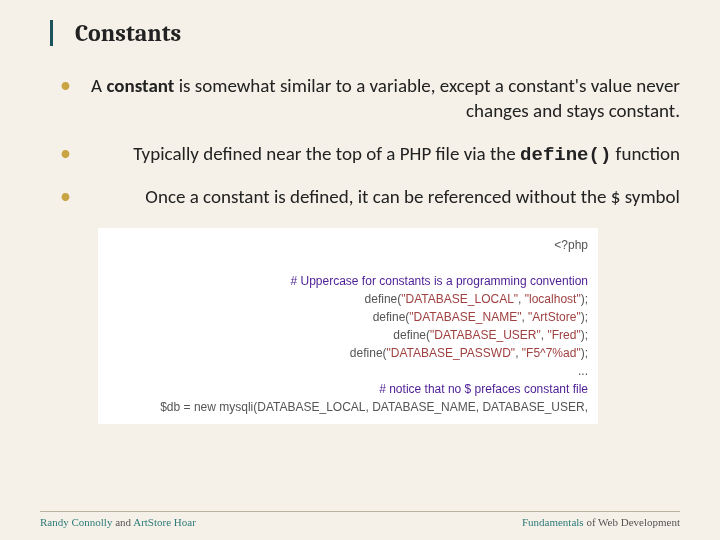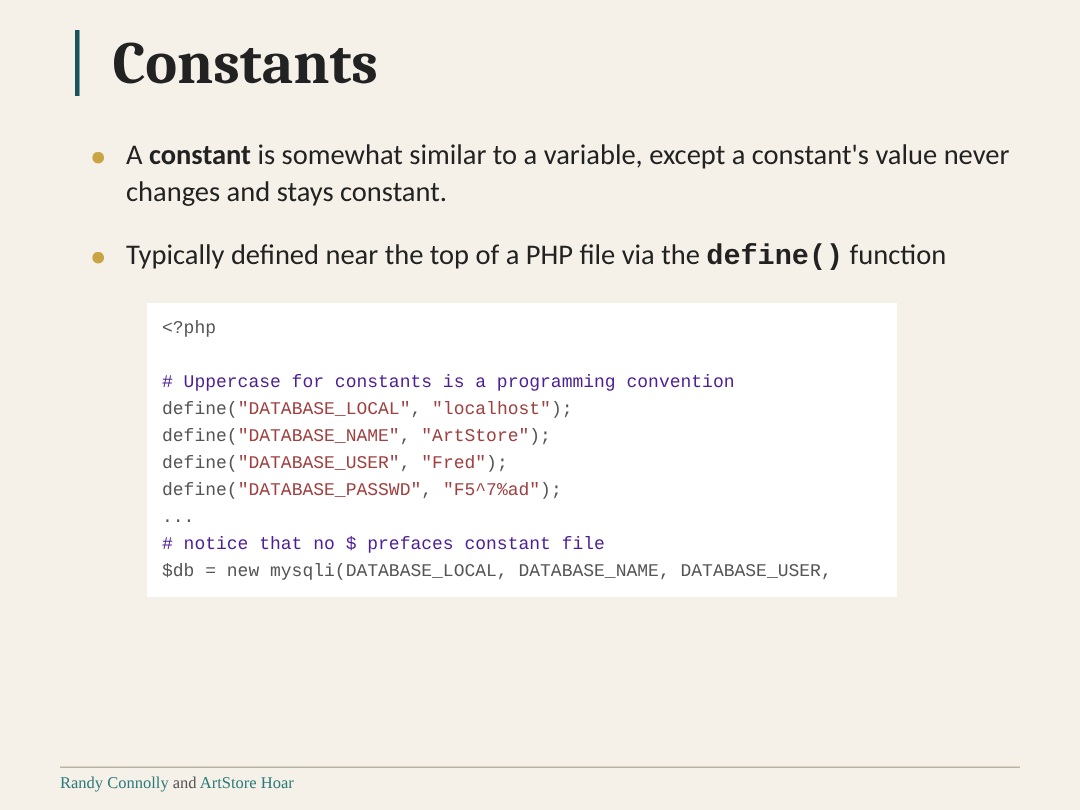--- a/index.html
+++ b/index.html
@@ -19,28 +19,29 @@
     box-sizing: border-box;
     padding: 20px 40px 0 40px;
   }
   .title-wrap {
     border-left: 3px solid #1a535c;
     padding-left: 22px;
     margin-left: 10px;
   }
   .title {
     font-family: "Cambria", Georgia, serif;
-    font-size: 40px;
+    font-size: 24px;
     color: #222;
     margin: 0;
     line-height: 1.1;
   }
   .content {
     margin-top: 28px;
     padding-left: 14px;
+    text-align: right;
   }
   ul.bullets {
     list-style: none;
     margin: 0;
     padding: 0;
   }
   ul.bullets > li {
     position: relative;
     padding-left: 30px;
     font-size: 19px;
@@ -55,21 +56,21 @@
     top: -2px;
     color: #c8a445;
     font-size: 22px;
   }
   .b { font-weight: bold; }
   .mono { font-family: "Consolas", "Courier New", monospace; }
   .code-block {
     background: #ffffff;
     margin: 0 0 0 44px;
     padding: 8px 10px;
-    font-family: Liberation Mono, monospace;
+    font-family: Liberation Sans, sans-serif;
     font-size: 12px;
     line-height: 1.5;
     color: #555;
     width: 480px;
   }
   .code-block .comment { color: #4c1d95; }
   .code-block .q { color: #a04040; }
   .footer {
     position: absolute;
     bottom: 12px;
@@ -95,35 +96,39 @@
   </div>
 
   <div class="content">
     <ul class="bullets">
       <li>
         <span>A </span><span class="b">constant</span><span> is somewhat similar to a variable, except a constant's value never changes and stays constant.</span>
       </li>
       <li>
         <span>Typically defined near the top of a PHP file via the </span><span class="mono b">define()</span><span> function</span>
       </li>
+      <li>Once a constant is defined, it can be referenced without the $ symbol</li>
     </ul>
 
     <div class="code-block">
       <div>&lt;?php</div>
       <div>&nbsp;</div>
       <div class="comment"># Uppercase for constants is a programming convention</div>
       <div><span>define(</span><span class="q">"DATABASE_LOCAL"</span><span>, </span><span class="q">"localhost"</span><span>);</span></div>
       <div><span>define(</span><span class="q">"DATABASE_NAME"</span><span>, </span><span class="q">"ArtStore"</span><span>);</span></div>
       <div><span>define(</span><span class="q">"DATABASE_USER"</span><span>, </span><span class="q">"Fred"</span><span>);</span></div>
       <div><span>define(</span><span class="q">"DATABASE_PASSWD"</span><span>, </span><span class="q">"F5^7%ad"</span><span>);</span></div>
       <div>...</div>
       <div class="comment"># notice that no $ prefaces constant file</div>
       <div>$db = new mysqli(DATABASE_LOCAL, DATABASE_NAME, DATABASE_USER,</div>
     </div>
   </div>
 
   <div class="footer">
     <div>
       <span class="teal">Randy Connolly</span><span> and </span><span class="teal">ArtStore Hoar</span>
     </div>
+    <div>
+      <span class="teal">Fundamentals</span><span> of Web Development</span>
+    </div>
   </div>
 
 </div>
 
 </body></html>

